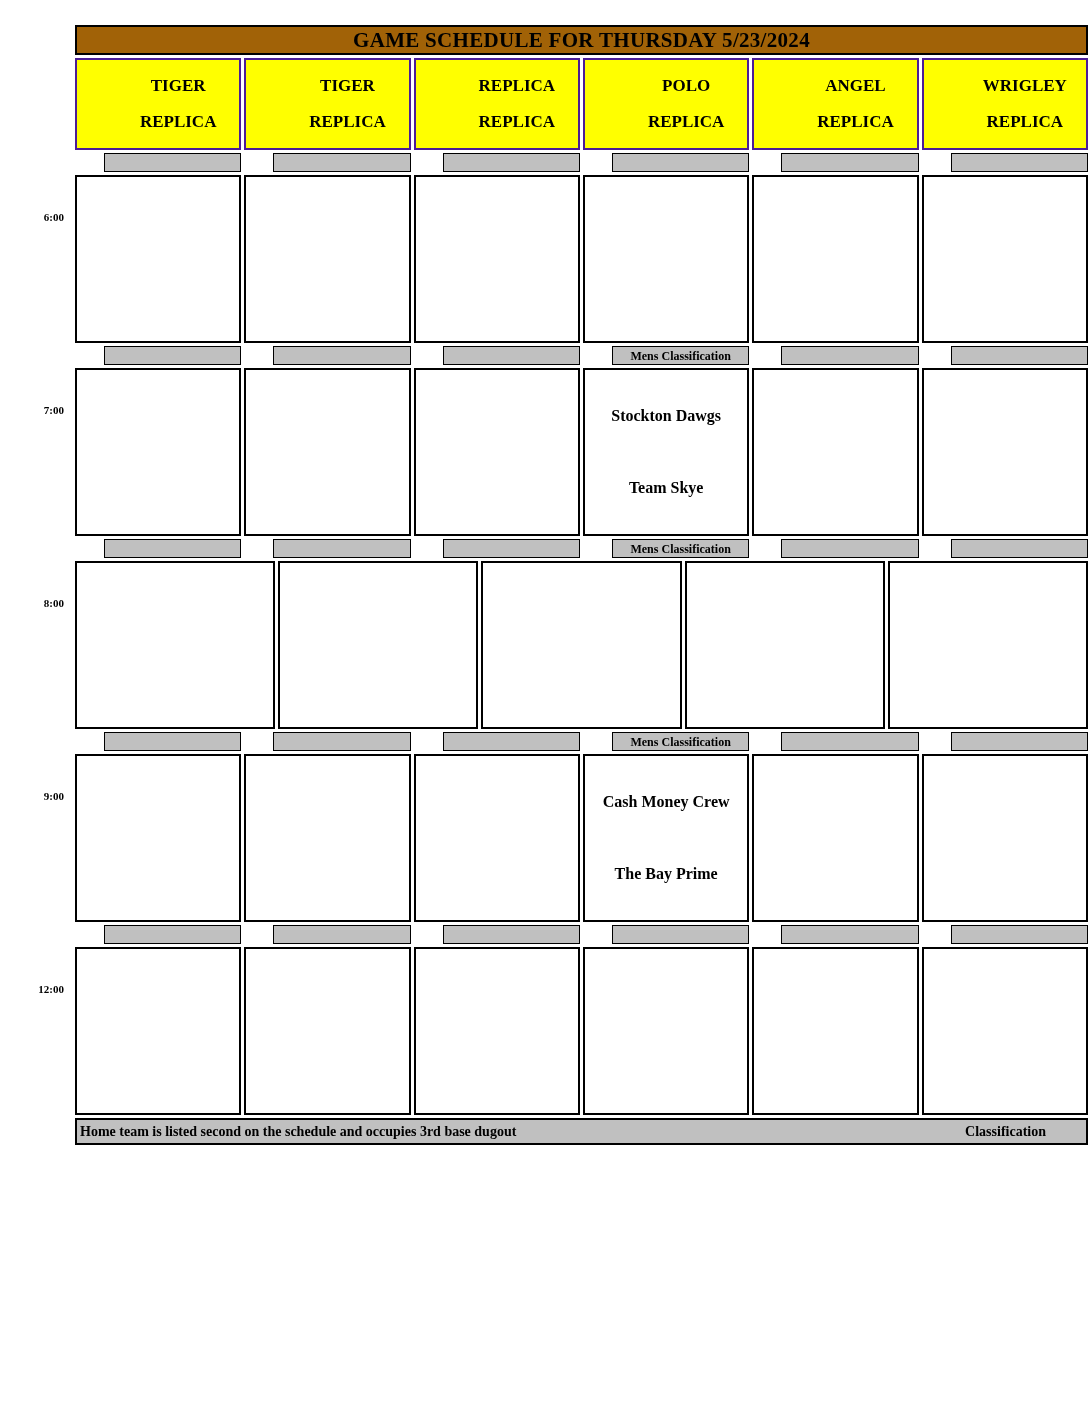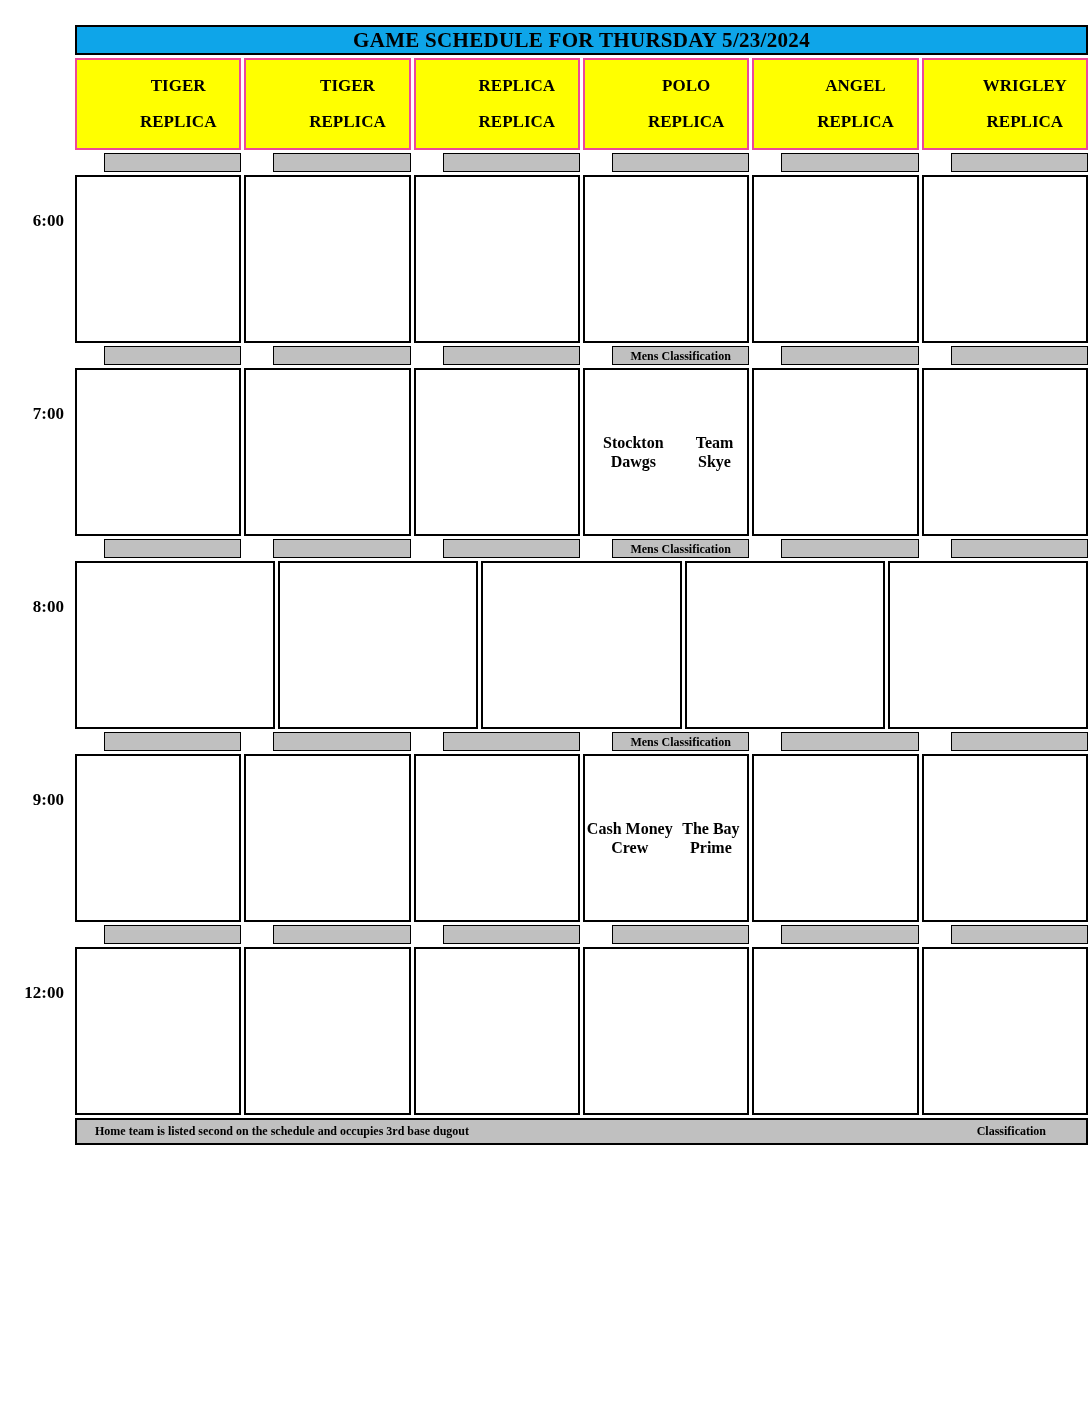--- a/index.html
+++ b/index.html
@@ -12,42 +12,42 @@
     color: #000;
   }
   .sheet { padding-top: 25px; }
   .row { display: flex; gap: 3px; margin-bottom: 3px; }
   .timecol {
     flex: 0 0 72px;
     display: flex;
     justify-content: flex-end;
     align-items: flex-start;
     padding: 36px 8px 0 6px;
-    font-size: 17px;
+    font-size: 11px;
   }
   .h-title  { height: 30px; }
   .h-header { height: 92px; }
   .h-strip  { height: 19px; gap: 32px; }
   .h-game   { height: 168px; }
   .h-footer { height: 27px; }
 
   .title-bar {
     flex: 1;
-    background: #0ea5e9;
+    background: #a16207;
     border: 2px solid #000;
     display: flex;
     align-items: center;
     justify-content: center;
     font-size: 21px;
     letter-spacing: 0.3px;
   }
   .hcell {
     flex: 1;
     background: #ffff00;
-    border: 2px solid #ec4899;
+    border: 2px solid #4c1d95;
     display: flex;
     flex-direction: column;
     justify-content: center;
     align-items: center;
     gap: 16px;
     font-size: 17px;
     text-align: center;
     padding-left: 40px;
   }
   .scell {
@@ -59,37 +59,37 @@
     justify-content: center;
     font-size: 12px;
     line-height: 1;
     text-align: center;
   }
   .gcell {
     flex: 1;
     background: #ffffff;
     border: 2px solid #000;
     display: flex;
-    flex-direction: row;
+    flex-direction: column;
     justify-content: space-around;
     align-items: center;
     text-align: center;
     font-size: 16px;
     padding: 10px 0;
   }
   .team { display: block; line-height: 1.2; }
   .footer-bar {
     flex: 1;
     background: #c0c0c0;
     border: 2px solid #000;
     display: flex;
     align-items: center;
     justify-content: space-between;
-    padding: 0 40px 0 18px;
-    font-size: 12px;
+    padding: 0 40px 0 3px;
+    font-size: 14px;
   }
 </style>
 </head>
 <body>
 
 <div class="sheet">
 
   <div class="row h-title">
     <div class="timecol"></div>
     <div class="title-bar">GAME SCHEDULE FOR THURSDAY 5/23/2024</div>

